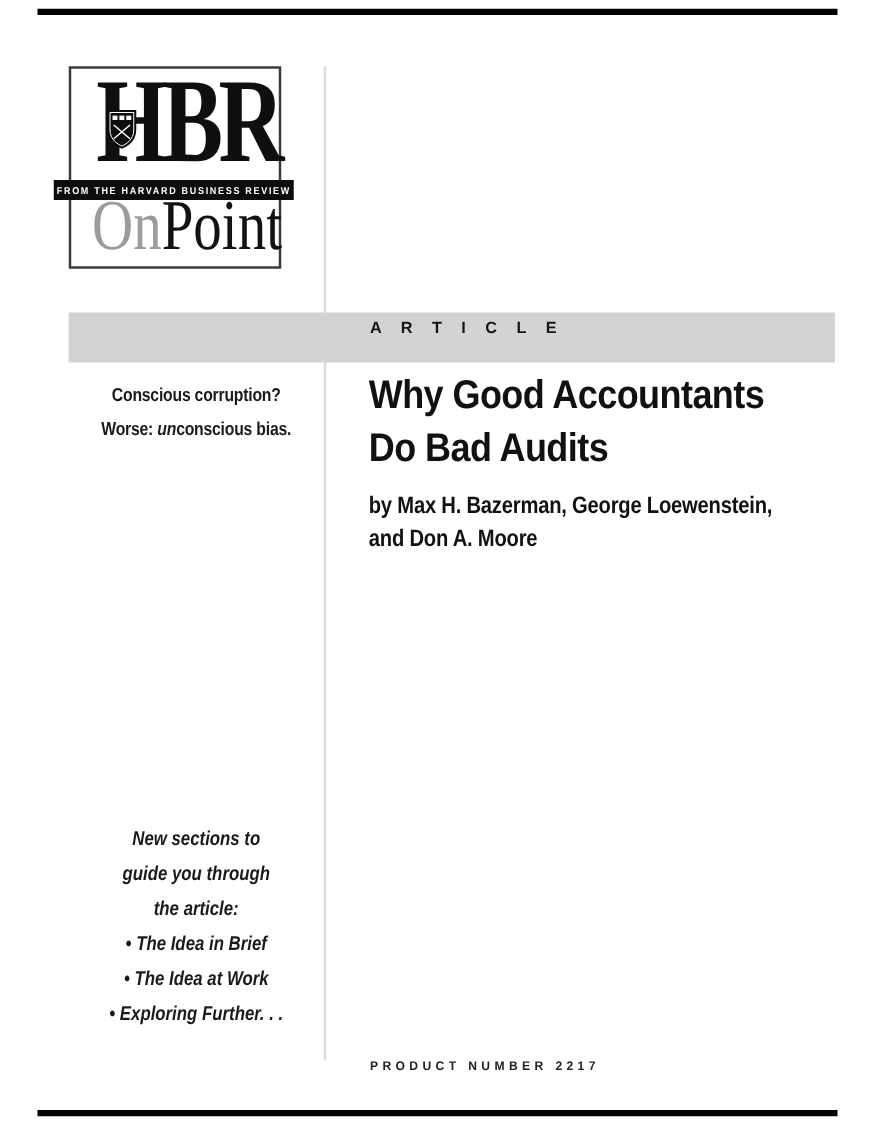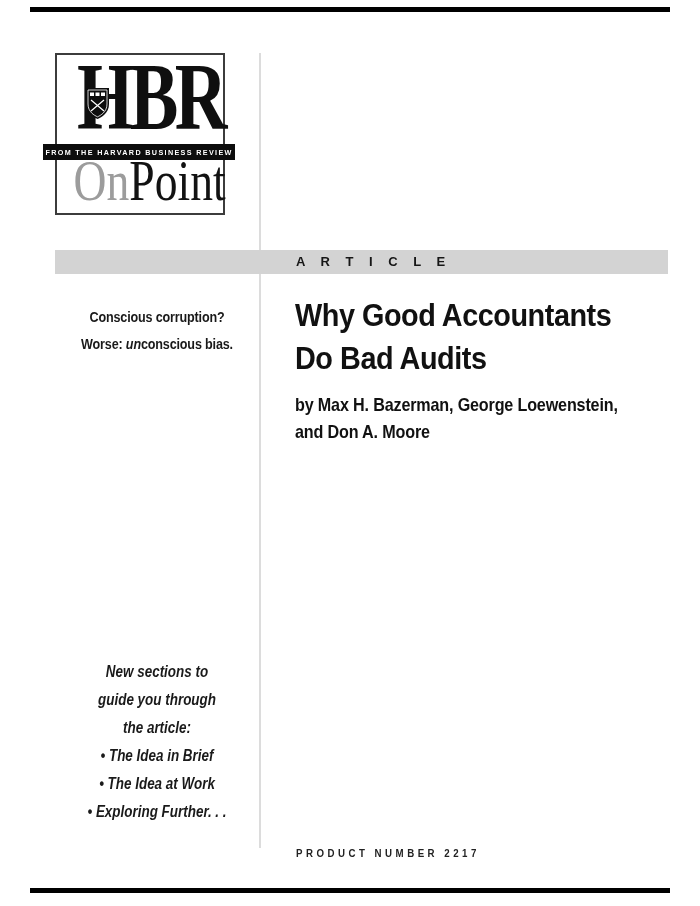--- a/index.html
+++ b/index.html
@@ -27,21 +27,21 @@
           display:flex;align-items:center;justify-content:center;}
   .banner span{color:#ffffff;font-size:8px;font-weight:bold;letter-spacing:1.5px;white-space:nowrap;
           transform:scaleX(0.9);transform-origin:center;}
   .onpoint{left:0;bottom:4px;width:100%;text-align:center;font-family:"Liberation Serif",serif;
            font-size:57px;line-height:57px;font-weight:normal;white-space:nowrap;
            transform:scaleX(0.8);transform-origin:50% 100%;}
   .onpoint .on{color:#9c9c9c;}
   .onpoint .point{color:#121212;}
 
   
-  .band{left:55px;top:250px;width:613px;height:24px;background:#d3d3d3;z-index:1;}
+  .band{left:55px;top:250px;width:613px;height:40px;background:#d3d3d3;z-index:1;}
   .band-label{position:absolute;left:241px;top:0;line-height:24px;font-size:13px;font-weight:bold;
               letter-spacing:6px;color:#161616;white-space:nowrap;}
 
   
   .teaser{left:55px;top:303px;width:204px;text-align:center;font-weight:bold;font-size:15px;
           line-height:27px;letter-spacing:-0.2px;transform:scaleX(0.84);transform-origin:center top;
           white-space:nowrap;}
   .teaser .it{font-style:italic;}
 
   

